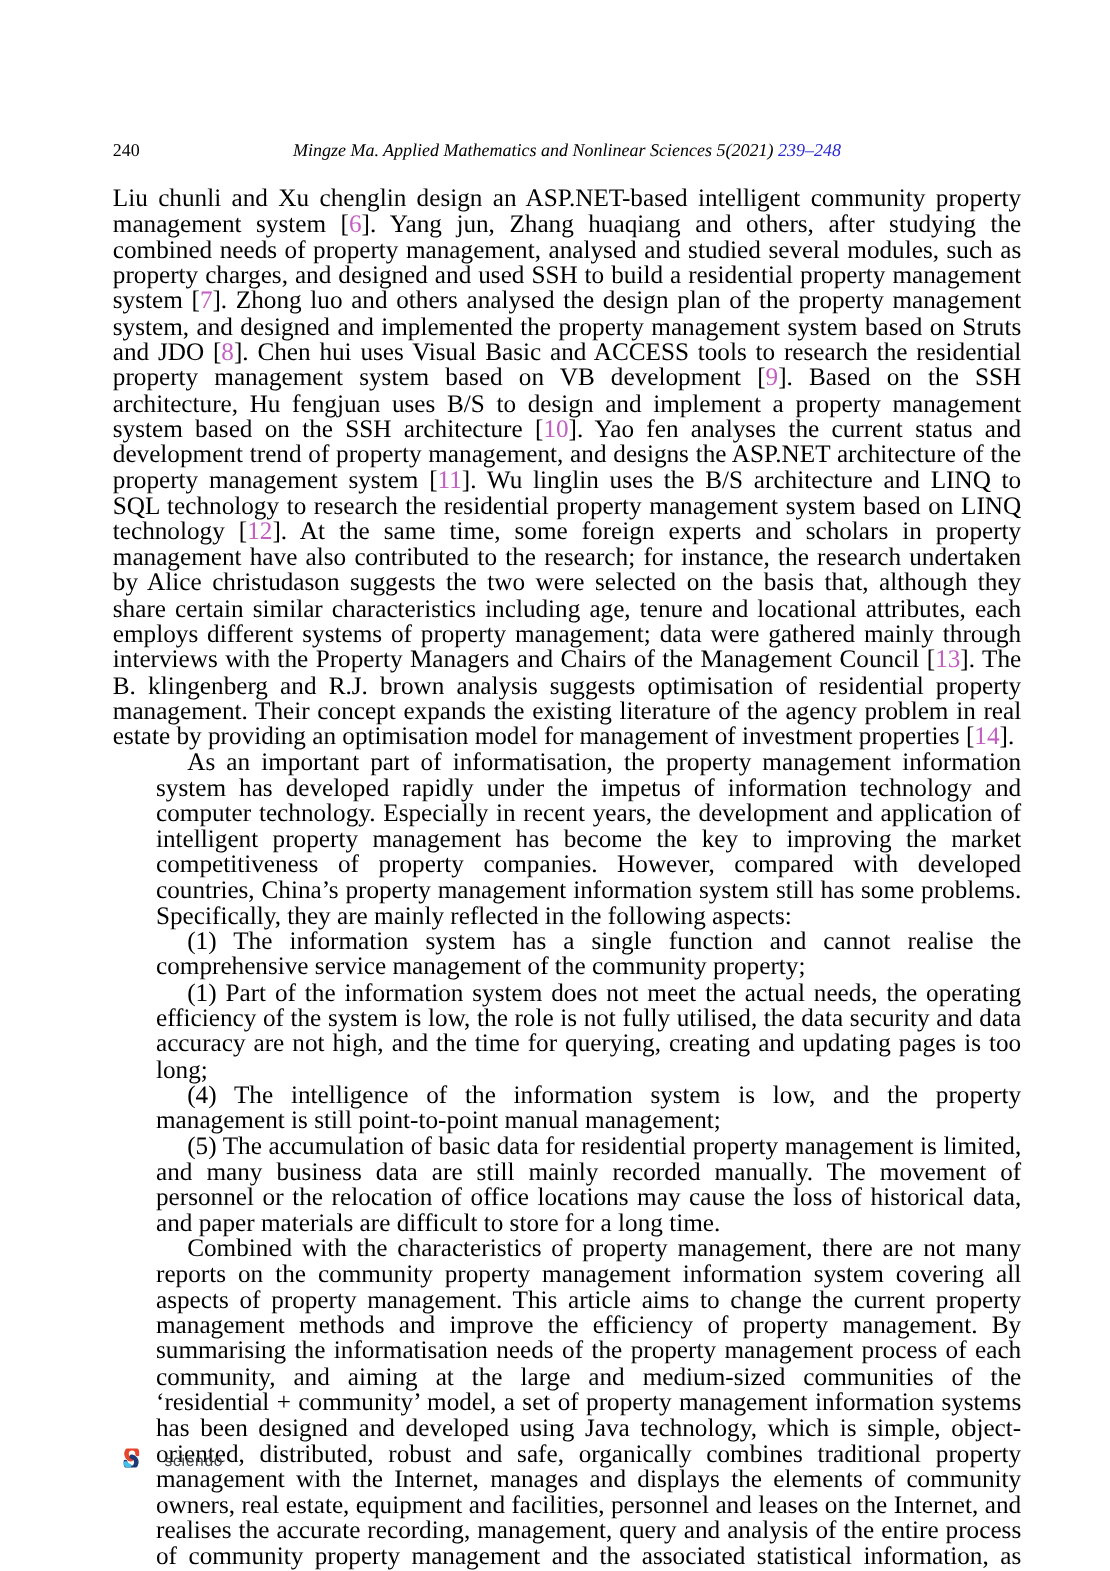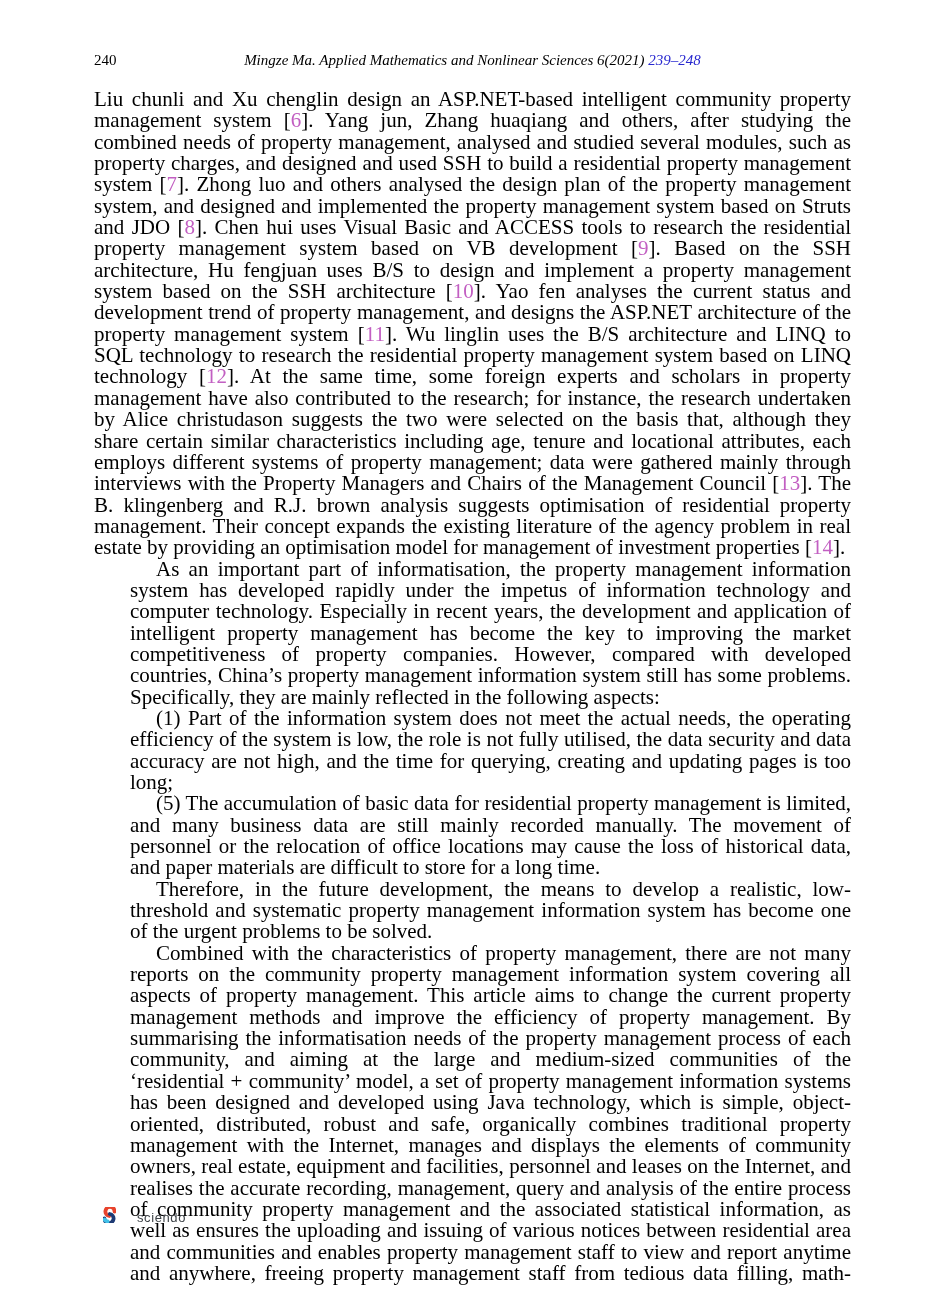--- a/index.html
+++ b/index.html
@@ -7,21 +7,21 @@
   body {
     width: 925px;
     height: 1309px;
     position: relative;
     font-family: "Liberation Serif", serif;
     color: var(--text, #000);
   }
   .page {
     position: absolute;
     inset: 0;
-    padding: 50px 74px 0 94px;
+    padding: 116px 74px 0 94px;
   }
   .page-header {
     position: relative;
     height: 20px;
     font-size: 15px;
     line-height: 20px;
   }
   .page-number {
     position: absolute;
     left: 0;
@@ -68,29 +68,30 @@
     color: #3d4247;
   }
 </style>
 </head>
 <body>
 
 <div class="page">
 
   <header class="page-header">
     <span class="page-number">240</span>
-    <span class="running-title"><span>Mingze Ma. Applied Mathematics and Nonlinear Sciences 6(2021) </span><a class="page-range">239–248</a></span>
+    <span class="running-title"><span>Mingze Ma. Applied Mathematics and Nonlinear Sciences 5(2021) </span><a class="page-range">239–248</a></span>
   </header>
 
   <main class="page-body" id="paragraphs">
       <p class="para">Liu chunli and Xu chenglin design an ASP.NET-based intelligent community property management system [<span class="cite">6</span>]. Yang jun, Zhang huaqiang and others, after studying the combined needs of property management, analysed and studied several modules, such as property charges, and designed and used SSH to build a residential property management system [<span class="cite">7</span>]. Zhong luo and others analysed the design plan of the property management system, and designed and implemented the property management system based on Struts and JDO [<span class="cite">8</span>]. Chen hui uses Visual Basic and ACCESS tools to research the residential property management system based on VB development [<span class="cite">9</span>]. Based on the SSH architecture, Hu fengjuan uses B/S to design and implement a property management system based on the SSH architecture [<span class="cite">10</span>]. Yao fen analyses the current status and development trend of property management, and designs the ASP.NET architecture of the property management system [<span class="cite">11</span>]. Wu linglin uses the B/S architecture and LINQ to SQL technology to research the residential property management system based on LINQ technology [<span class="cite">12</span>]. At the same time, some foreign experts and scholars in property management have also contributed to the research; for instance, the research undertaken by Alice christudason suggests the two were selected on the basis that, although they share certain similar characteristics including age, tenure and locational attributes, each employs different systems of property management; data were gathered mainly through interviews with the Property Managers and Chairs of the Management Council [<span class="cite">13</span>]. The B. klingenberg and R.J. brown analysis suggests optimisation of residential property management. Their concept expands the existing literature of the agency problem in real estate by providing an optimisation model for management of investment properties [<span class="cite">14</span>].</p>
       <p class="para indent">As an important part of informatisation, the property management information system has developed rapidly under the impetus of information technology and computer technology. Especially in recent years, the development and application of intelligent property management has become the key to improving the market competitiveness of property companies. However, compared with developed countries, China’s property management information system still has some problems. Specifically, they are mainly reflected in the following aspects:</p>
+      <p class="para indent">(1) The information system has a single function and cannot realise the comprehensive service management of the community property;</p>
       <p class="para indent">(1) Part of the information system does not meet the actual needs, the operating efficiency of the system is low, the role is not fully utilised, the data security and data accuracy are not high, and the time for querying, creating and updating pages is too long;</p>
+      <p class="para indent">(4) The intelligence of the information system is low, and the property management is still point-to-point manual management;</p>
       <p class="para indent">(5) The accumulation of basic data for residential property management is limited, and many business data are still mainly recorded manually. The movement of personnel or the relocation of office locations may cause the loss of historical data, and paper materials are difficult to store for a long time.</p>
-      <p class="para indent">Therefore, in the future development, the means to develop a realistic, low-threshold and systematic property management information system has become one of the urgent problems to be solved.</p>
       <p class="para indent cont-next">Combined with the characteristics of property management, there are not many reports on the community property management information system covering all aspects of property management. This article aims to change the current property management methods and improve the efficiency of property management. By summarising the informatisation needs of the property management process of each community, and aiming at the large and medium-sized communities of the ‘residential + community’ model, a set of property management information systems has been designed and developed using Java technology, which is simple, object-oriented, distributed, robust and safe, organically combines traditional property management with the Internet, manages and displays the elements of community owners, real estate, equipment and facilities, personnel and leases on the Internet, and realises the accurate recording, management, query and analysis of the entire process of community property management and the associated statistical information, as well as ensures the uploading and issuing of various notices between residential area and communities and enables property management staff to view and report anytime and anywhere, freeing property management staff from tedious data filling, math-</p>
     </main>
 
   <footer class="page-footer">
     <span class="logo-icon">
       <svg width="13" height="16" viewBox="0 0 13 16" aria-hidden="true">
         <path d="M11.6 4.6 A4.6 4.6 0 1 0 6.2 9.0" stroke="var(--logo-red,#e8432c)" stroke-width="3.8" fill="none" stroke-linecap="round"></path>
         <path d="M1.4 11.4 A4.6 4.6 0 1 0 6.8 7.0" stroke="var(--logo-blue,#1e3a74)" stroke-width="3.8" fill="none" stroke-linecap="round"></path>
         <path d="M1.6 12.6 A4.6 4.6 0 0 0 4.6 14.4" stroke="var(--logo-cyan,#41c0e8)" stroke-width="3.8" fill="none" stroke-linecap="round"></path>
       </svg>

